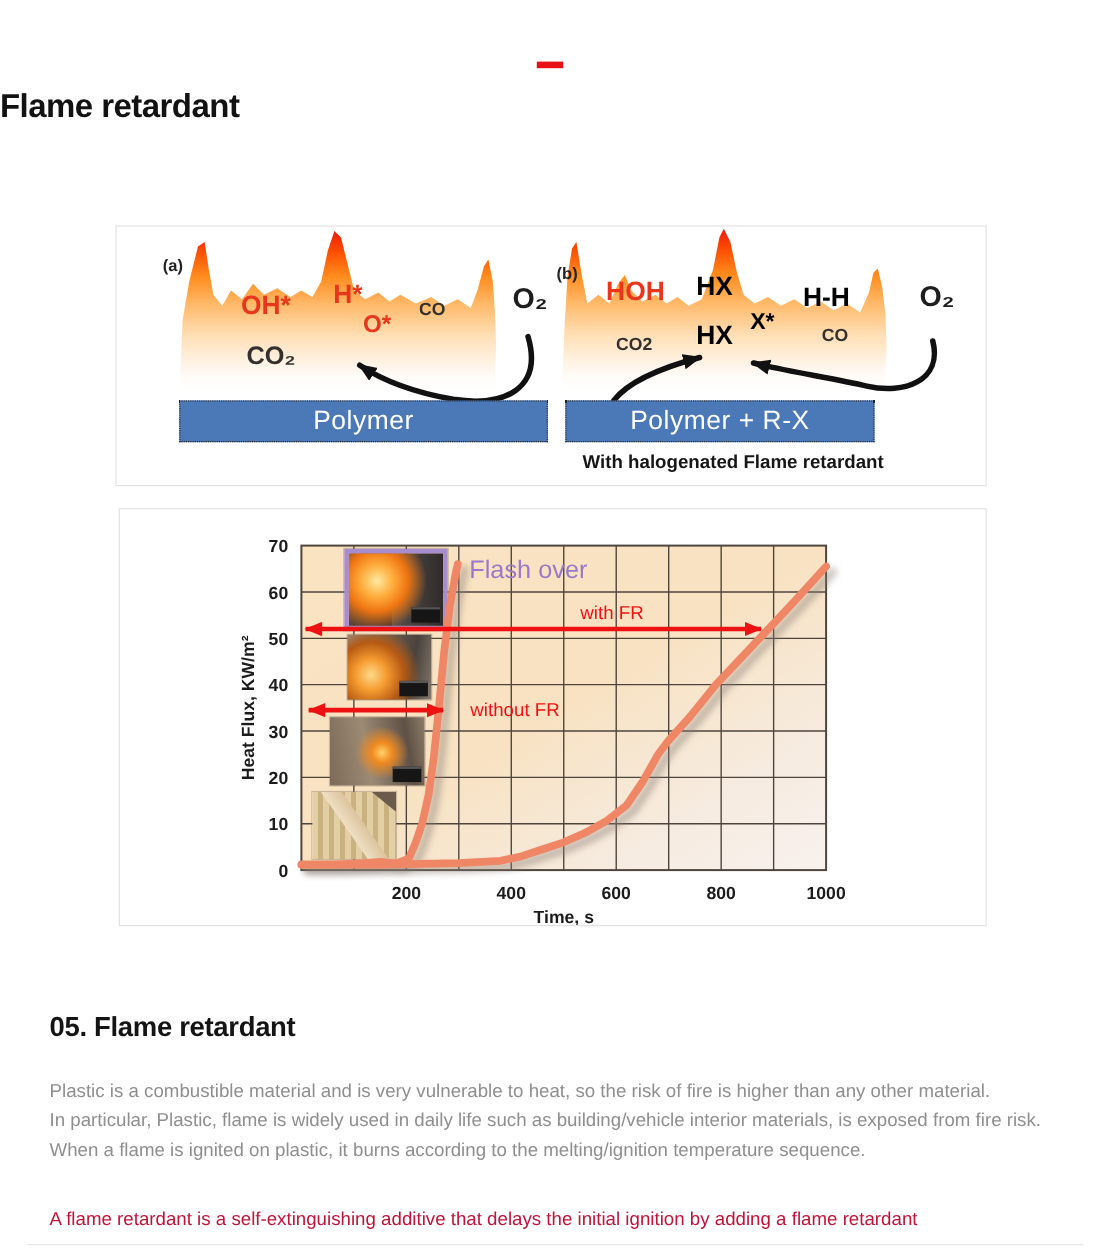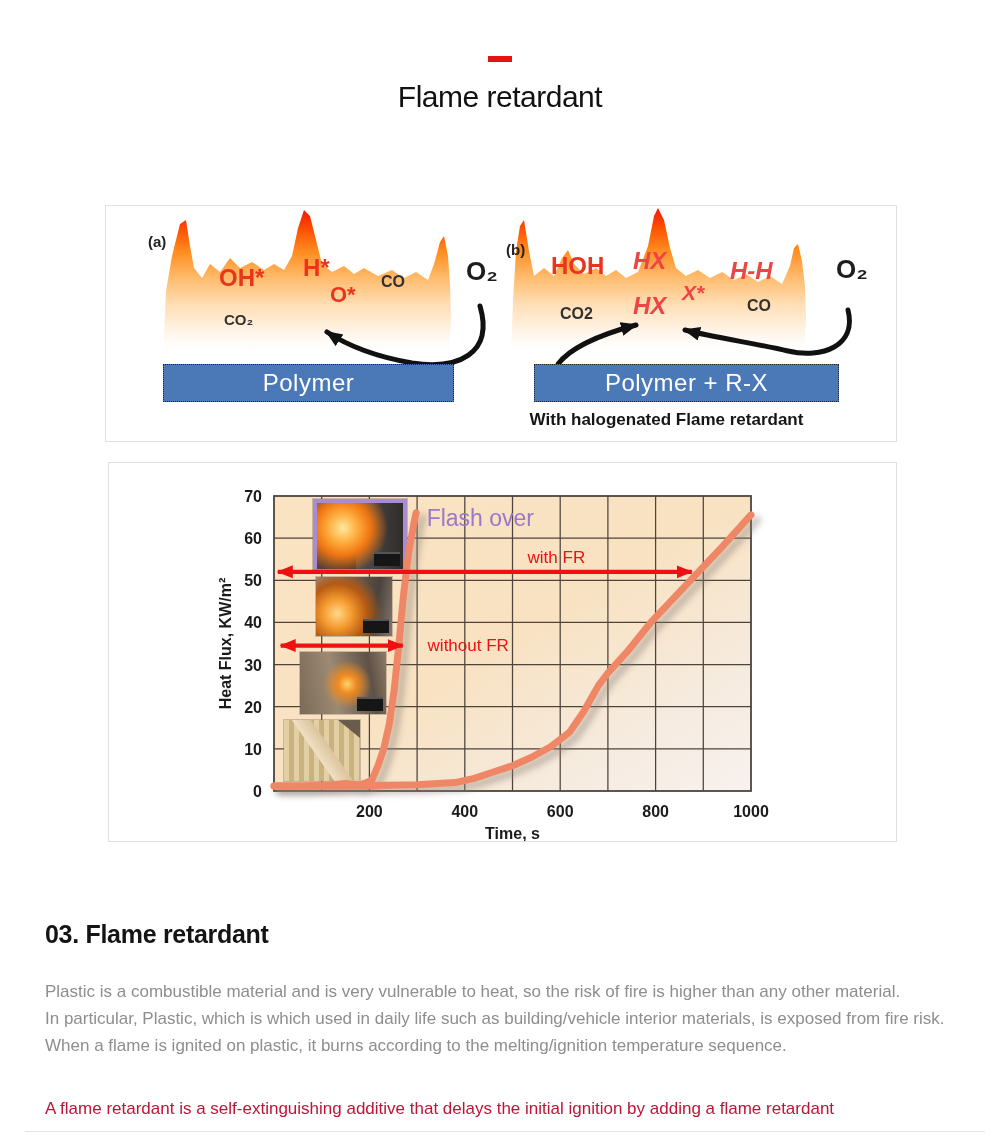--- a/index.html
+++ b/index.html
@@ -1,33 +1,33 @@
 <!DOCTYPE html>
 <html><head>
 <meta charset="utf-8">
 <style>
   html,body{margin:0;padding:0;background:#fff;}
   body{width:1000px;height:1136px;position:relative;font-family:"Liberation Sans","DejaVu Sans",sans-serif;color:#1a1a1a;overflow:hidden;}
   .abs{position:absolute;}
 
   
   #accent-dash{left:488px;top:56px;width:24px;height:6px;background:#e81117;}
-  #page-title{left:0;top:80px;width:1000px;text-align:center;font-size:30px;font-weight:400;color:#121212;letter-spacing:-0.5px;}
+  #page-title{left:0;top:80px;width:1000px;font-size:30px;font-weight:700;color:#121212;letter-spacing:-0.5px;}
 
   
   .figbox{border:1px solid #e0e0e0;background:#fff;}
   #fig1{left:105px;top:205px;width:790px;height:235px;}
   #fig2{left:108px;top:462px;width:787px;height:378px;}
   #fig1 svg,#fig2 svg{position:absolute;left:0;top:0;}
 
   
   .flbl{position:absolute;white-space:nowrap;line-height:1;}
   .tagl{font-size:15px;color:#222;font-weight:600;}
   .rad{color:#e8351c;font-weight:700;font-size:24px;}
-  .hal{color:#ef4444;font-weight:700;font-size:24px;font-style:italic;}
+  .hal{color:#000000;font-weight:700;font-size:24px;}
   .gas{color:#33312f;font-weight:600;font-size:16px;}
   .o2l{color:#1d1d1d;font-weight:600;font-size:26px;}
   .polybox{position:absolute;top:158px;height:38px;background:#4b79b7;border:1px dotted #222;box-sizing:border-box;
            display:flex;align-items:center;justify-content:center;color:#fff;font-size:24px;letter-spacing:0.5px;}
   .polycap{position:absolute;top:204px;text-align:center;font-size:17px;font-weight:600;color:#161616;}
 
   
   svg text{font-family:"Liberation Sans","DejaVu Sans",sans-serif;}
   .grid{stroke:#4d443c;stroke-width:1.25;}
   .plotborder{stroke:#4d443c;stroke-width:1.8;fill:none;}
@@ -92,36 +92,36 @@
     <path fill="none" stroke="#111" stroke-width="5" stroke-linecap="round" marker-end="url(#blkarrow)" d="M374,100 C388,148 352,164 306,157 C272,151 242,140 221,126"></path>
     <path fill="none" stroke="#111" stroke-width="5" stroke-linecap="round" marker-end="url(#blkarrow)" d="M452,158 C466,140 500,127 530,119"></path>
     <path fill="none" stroke="#111" stroke-width="5" stroke-linecap="round" marker-end="url(#blkarrow)" d="M742,104 C751,140 716,153 682,145 C652,138 606,131 579,124"></path>
   </svg>
 
   <span class="flbl tagl" style="left:42px;top:28px">(a)</span>
   <span class="flbl rad" style="left:113px;top:60px">OH*</span>
   <span class="flbl rad" style="left:197px;top:50px">H*</span>
   <span class="flbl rad" style="left:224px;top:78px;font-size:22px">O*</span>
   <span class="flbl gas" style="left:275px;top:68px">CO</span>
-  <span class="flbl gas" style="left:118px;top:106px;font-size:15px">CO₂</span>
+  <span class="flbl gas" style="left:118px;top:106px;font-size:23px">CO₂</span>
   <span class="flbl o2l" style="left:360px;top:52px">O₂</span>
-  <div class="polybox" style="left:57px;width:291px">
+  <div class="polybox" style="left:57px;width:335px">
       <span>Polymer</span>
     </div>
 
   <span class="flbl tagl" style="left:400px;top:36px">(b)</span>
   <span class="flbl rad" style="left:445px;top:48px">HOH</span>
   <span class="flbl hal" style="left:527px;top:43px">HX</span>
   <span class="flbl hal" style="left:624px;top:53px">H-H</span>
   <span class="flbl hal" style="left:576px;top:76px;font-size:21px">X*</span>
   <span class="flbl hal" style="left:527px;top:88px">HX</span>
   <span class="flbl gas" style="left:454px;top:100px">CO2</span>
   <span class="flbl gas" style="left:641px;top:92px">CO</span>
   <span class="flbl o2l" style="left:730px;top:50px">O₂</span>
-  <div class="polybox" style="left:428px;width:305px">
+  <div class="polybox" style="left:408px;width:281px">
       <span>Polymer + R-X</span>
     </div>
   <div class="polycap" style="left:393px;width:335px">With halogenated Flame retardant</div>
 </div>
 
 <div class="abs figbox" id="fig2">
   <svg id="chart-bg" width="787" height="378" viewBox="0 0 787 378" style="z-index:1">
     <defs>
       <linearGradient id="plotgrad" x1="0" y1="0" x2="1" y2="1">
         <stop offset="0" stop-color="#f9e3c1"></stop>
@@ -189,20 +189,20 @@
       <polyline points="165,322.9428571428571 193.62,322.9428571428571 222.24,321.67857142857144 236.55,320.4142857142857 250.86,322.1 262.78499999999997,317.4642857142857 268.986,302.7142857142857 274.71000000000004,285.8571428571429 280.43399999999997,260.57142857142856 285.204,226.85714285714286 289.974,180.5 294.744,129.92857142857144 299.991,87.78571428571428 305.238,58.28571428571428 307.14599999999996,49.85714285714289" class="curve"></polyline>
       <polyline points="165,322.9428571428571 236.55,322.9428571428571 308.1,321.67857142857144 346.26,319.57142857142856 365.34000000000003,315.35714285714283 384.42,309.0357142857143 403.5,302.7142857142857 422.58000000000004,294.2857142857143 441.65999999999997,283.75 460.74,269 475.05,247.92857142857144 489.36,222.64285714285714 498.9,210 517.98,188.92857142857144 541.83,159.42857142857144 565.6800000000001,134.14285714285714 589.53,108.85714285714286 613.38,83.57142857142856 642,51.96428571428572" class="curve"></polyline>
       <line x1="168.816" y1="108.85714285714286" x2="582.852" y2="108.85714285714286" class="redarrow" marker-start="url(#redL)" marker-end="url(#redR)"></line>
       <text x="447.38399999999996" y="99.85714285714286" class="annred" text-anchor="middle">with FR</text>
       <line x1="171.678" y1="182.60714285714286" x2="293.79" y2="182.60714285714286" class="redarrow" marker-start="url(#redL)" marker-end="url(#redR)"></line>
       <text x="318.594" y="187.60714285714286" class="annred">without FR</text>
       <text x="317.64" y="62.5" class="flash">Flash over</text>
     </svg>
 </div>
 
-<h2 class="abs" id="section-heading" style="margin:0">03. Flame retardant</h2>
+<h2 class="abs" id="section-heading" style="margin:0">05. Flame retardant</h2>
 <div class="abs" id="paragraph">
   <div class="gray">Plastic is a combustible material and is very vulnerable to heat, so the risk of fire is higher than any other material.</div>
-  <div class="gray">In particular, Plastic, which is which used in daily life such as building/vehicle interior materials, is exposed from fire risk.</div>
+  <div class="gray">In particular, Plastic, flame is widely used in daily life such as building/vehicle interior materials, is exposed from fire risk.</div>
   <div class="gray">When a flame is ignited on plastic, it burns according to the melting/ignition temperature sequence.</div>
   <div class="red">A flame retardant is a self-extinguishing additive that delays the initial ignition by adding a flame retardant</div>
 </div>
 <div class="abs" id="footer-divider"></div>
 
 </body></html>

